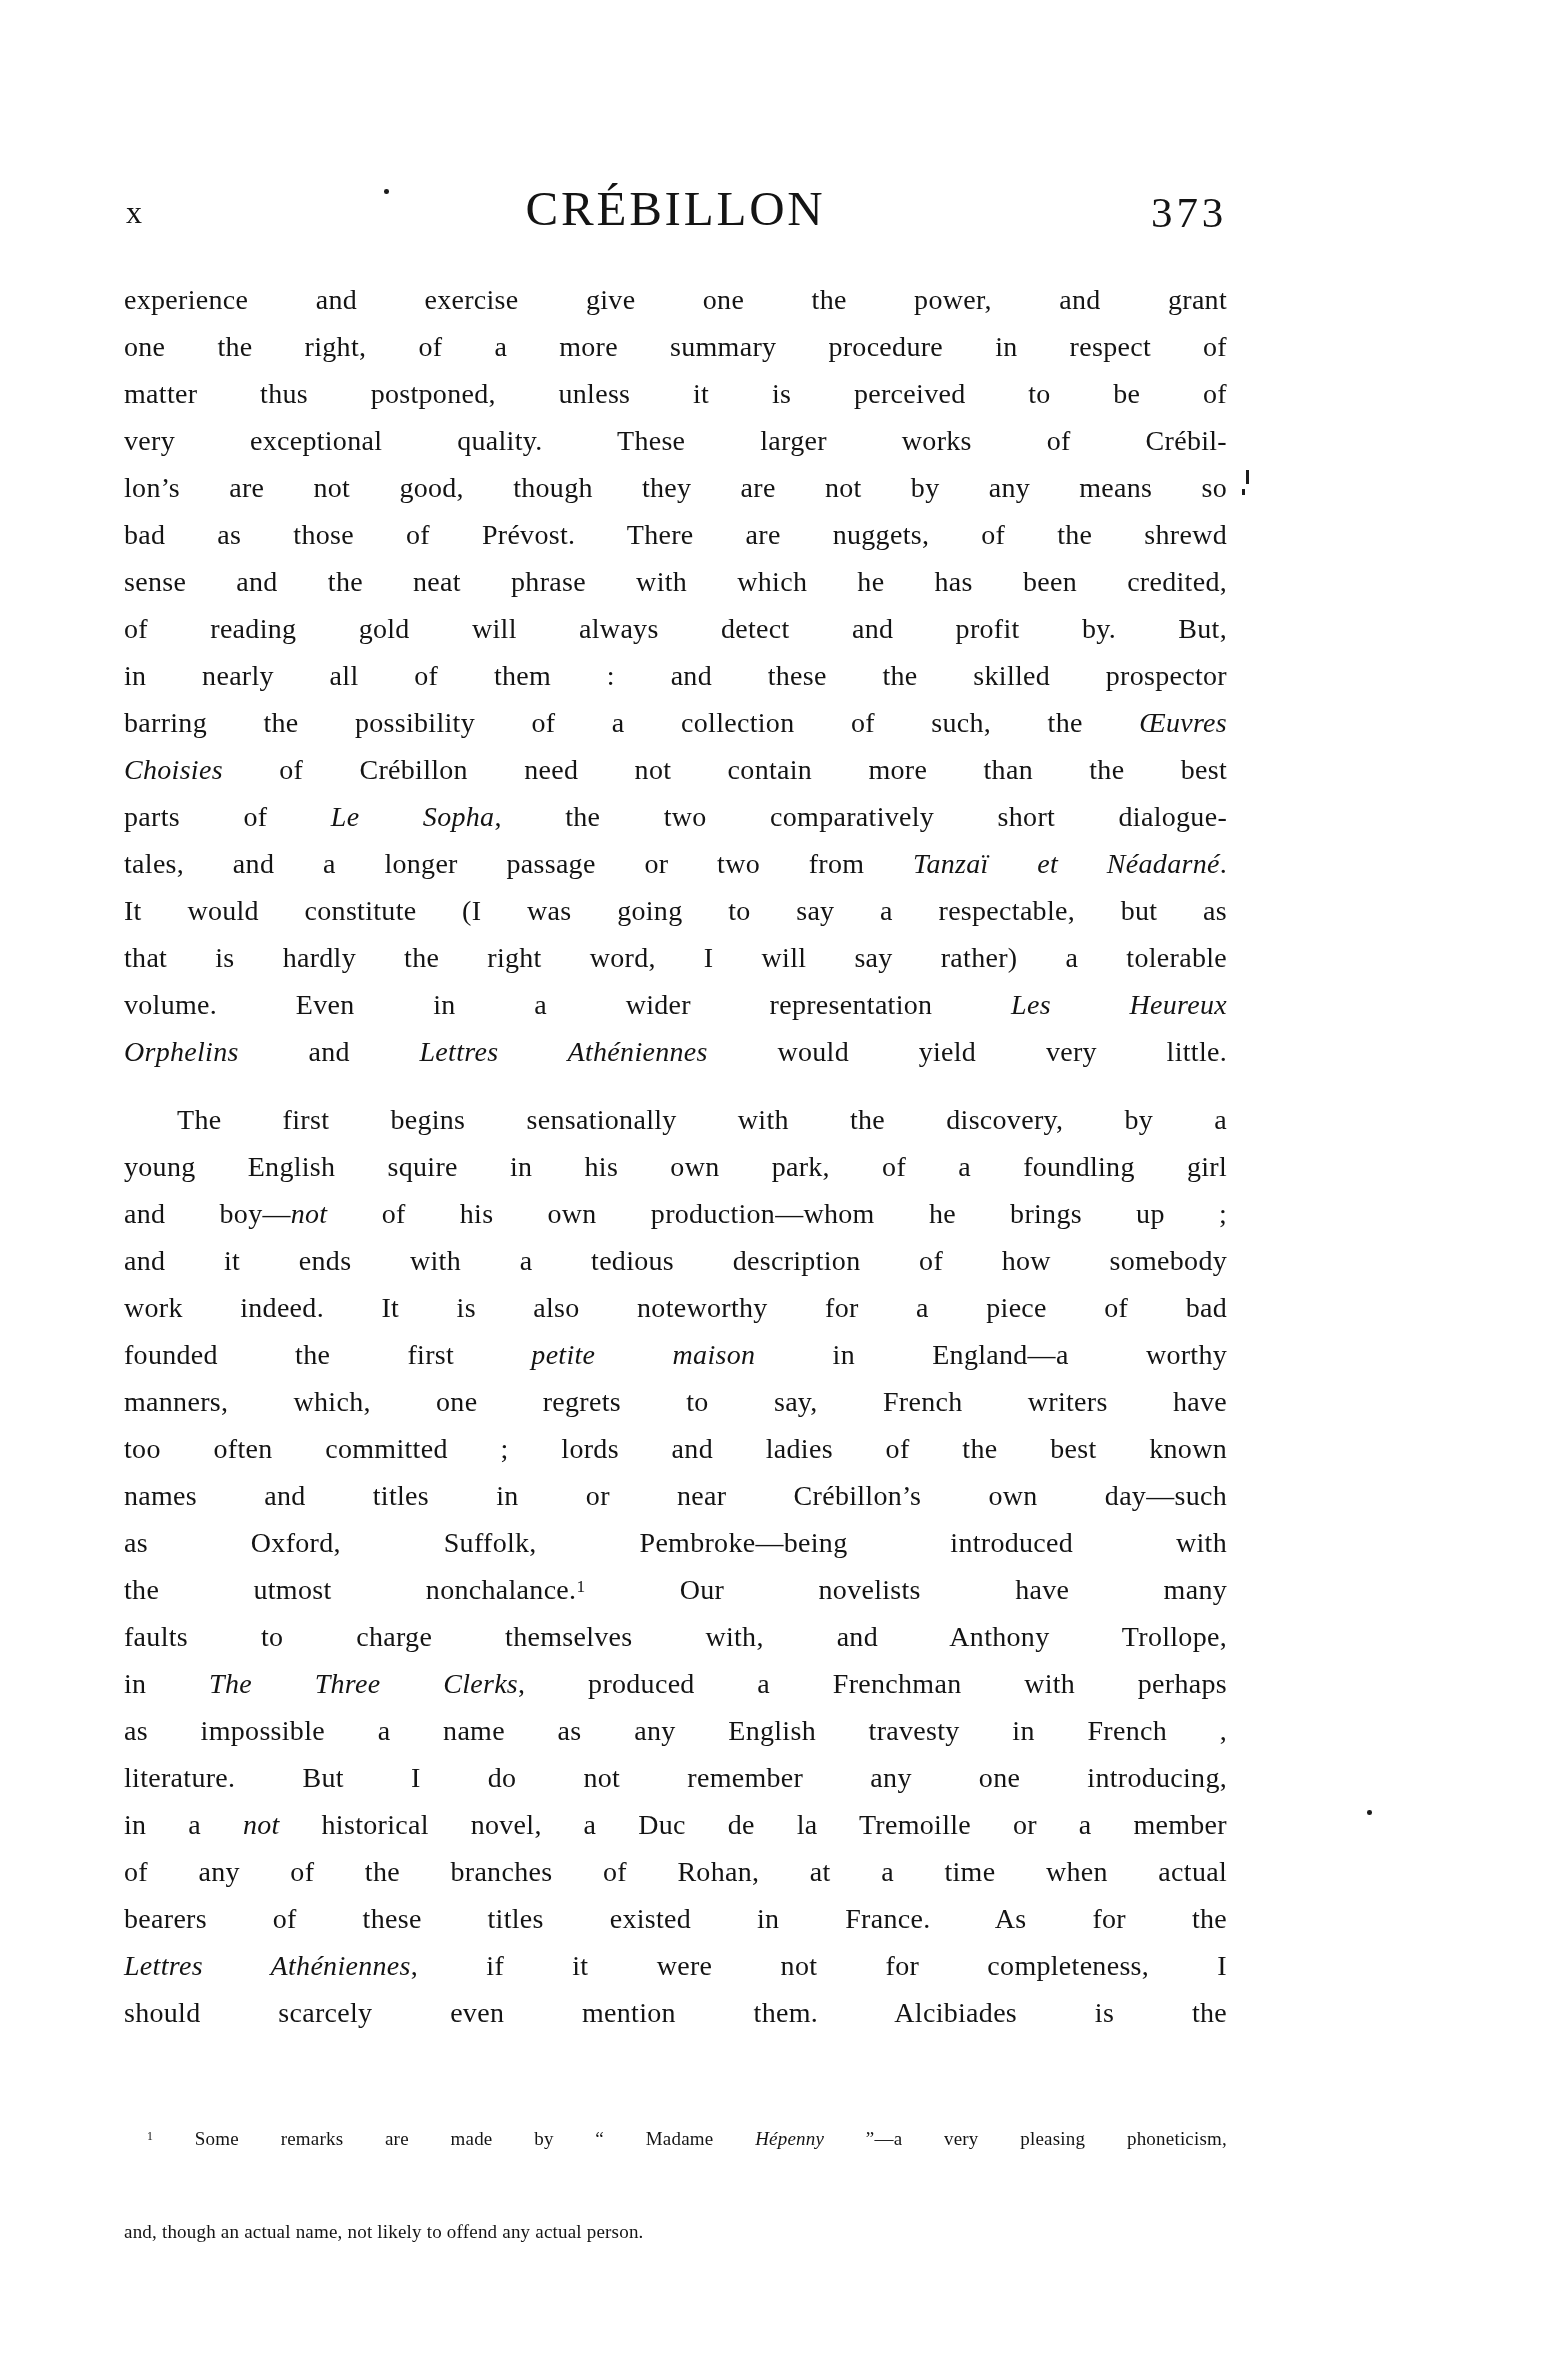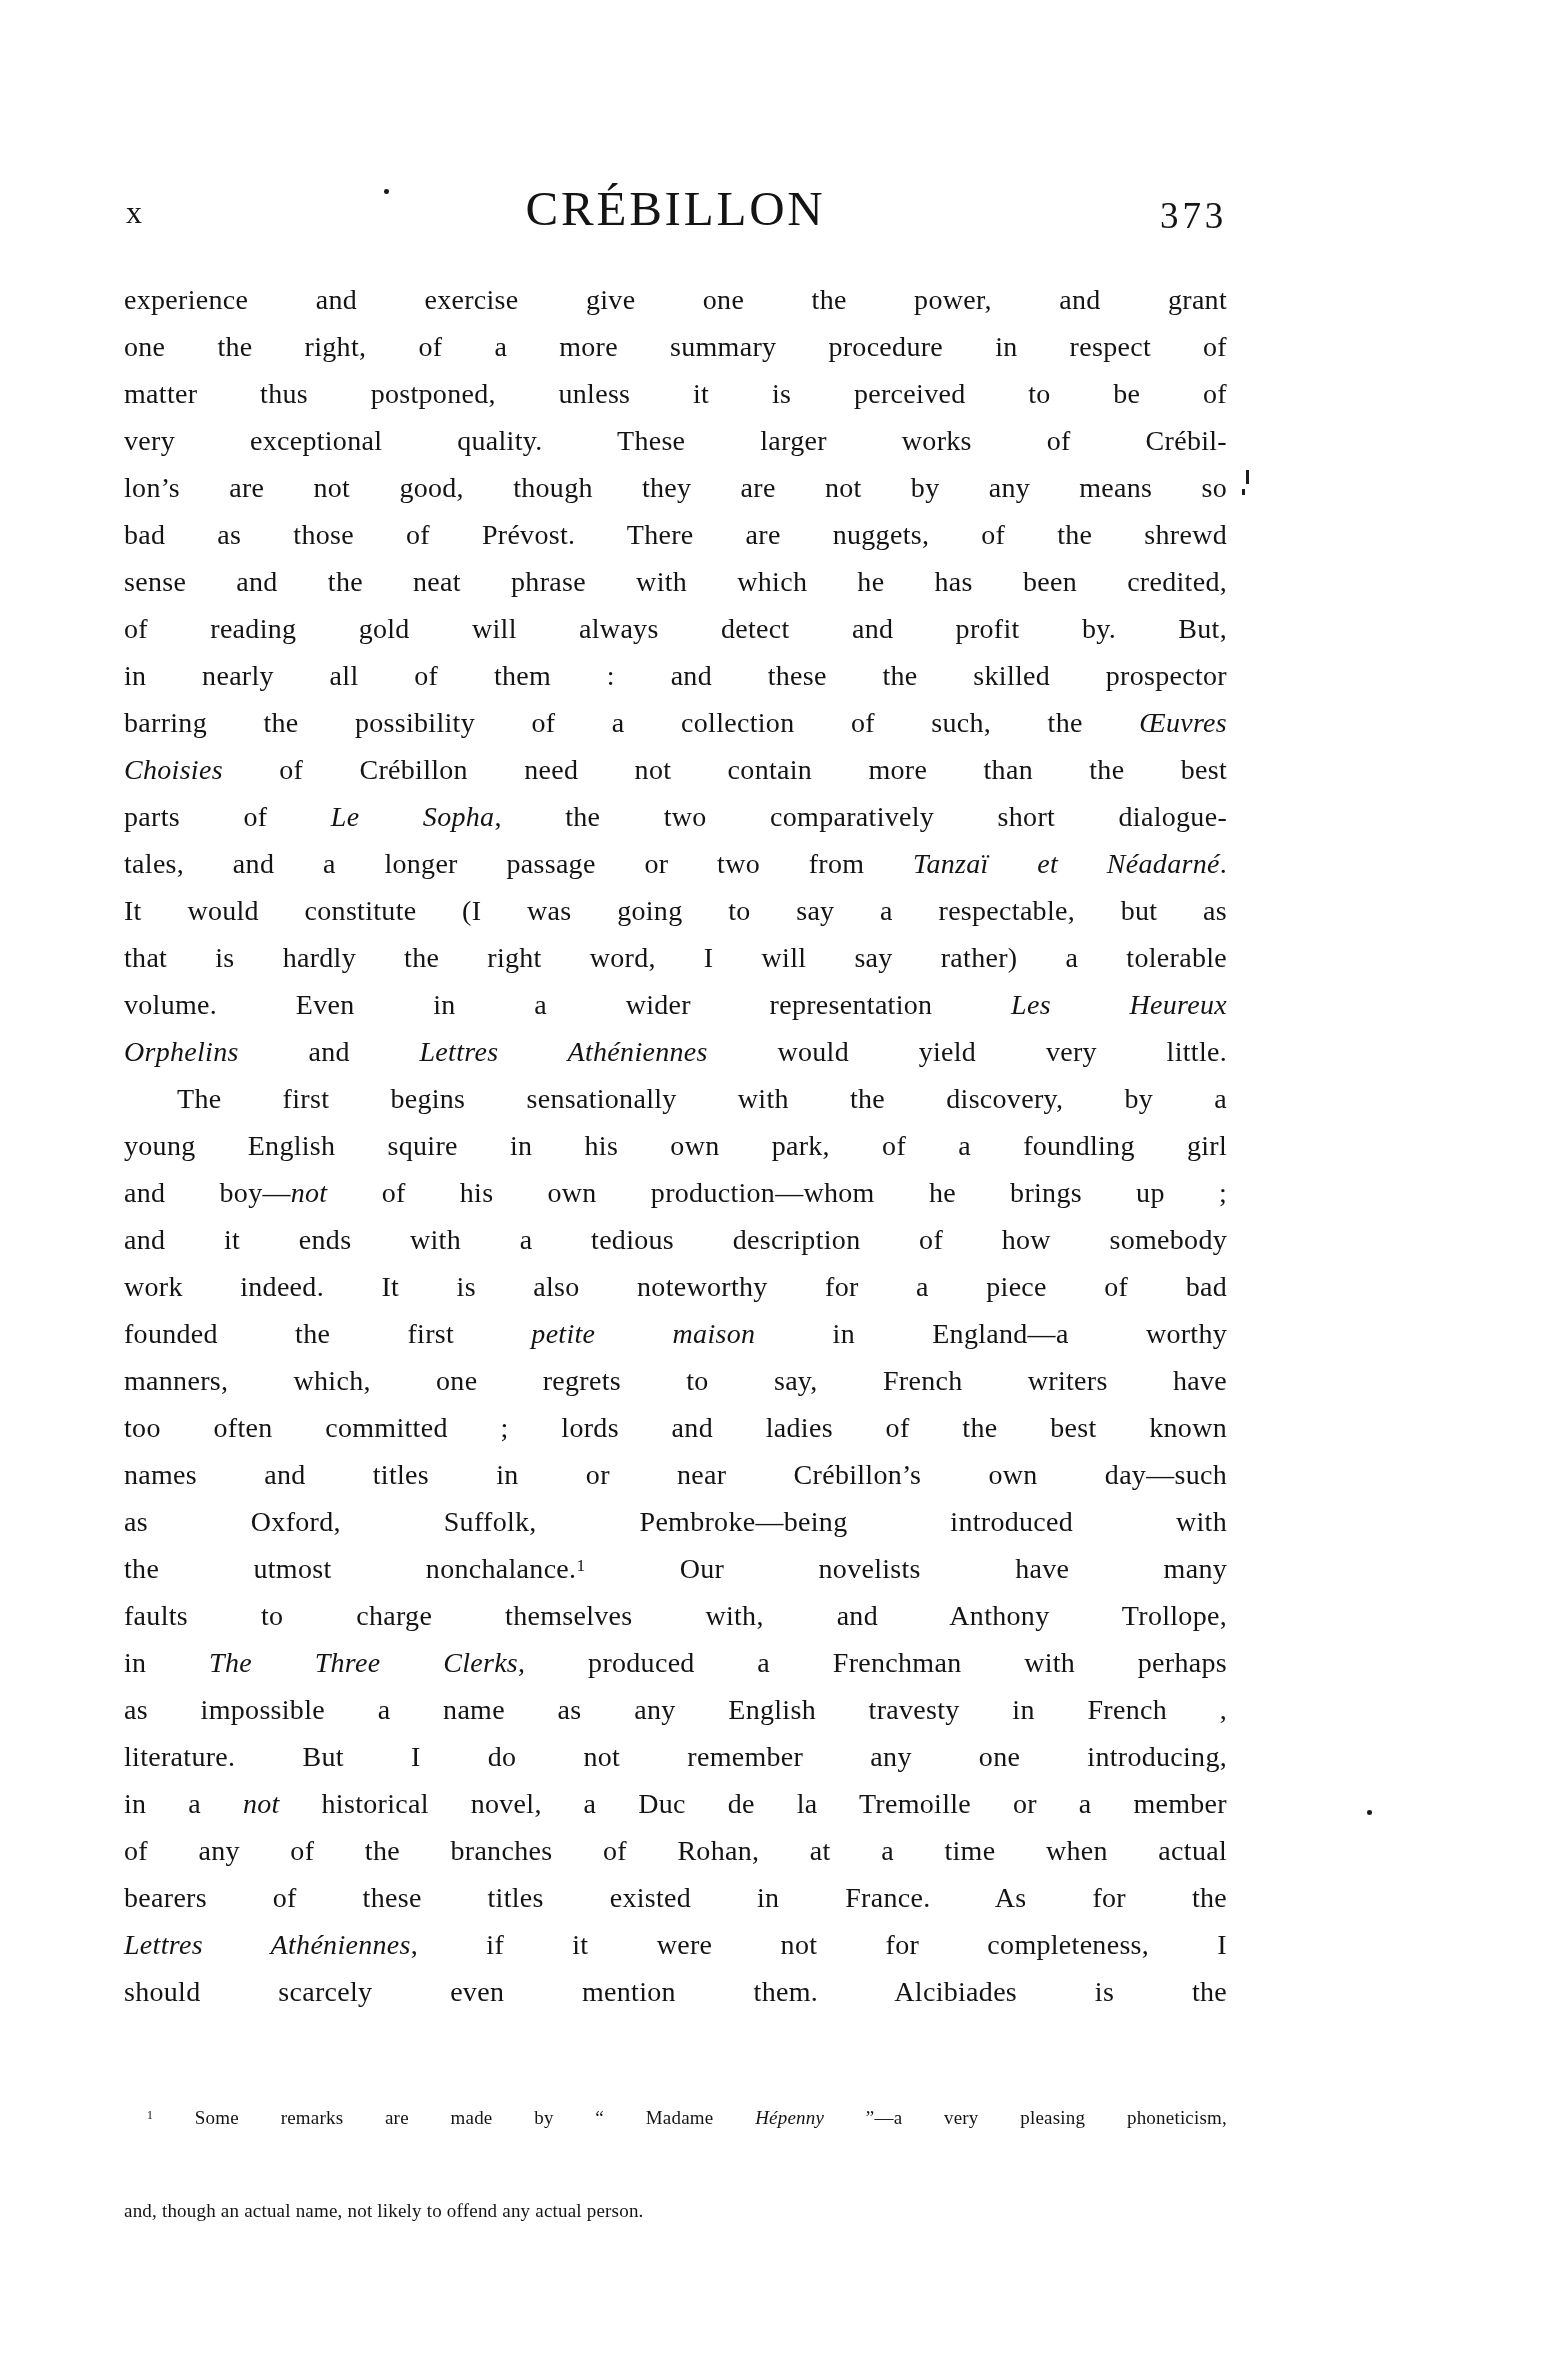--- a/index.html
+++ b/index.html
@@ -12,32 +12,32 @@
     font-family:"Liberation Serif", serif;
     overflow:hidden;
   }
   
   .header { position:absolute; left:124px; top:180px; width:1103px; height:59px; }
   .signature { position:absolute; left:1.9px; bottom:7.6px; font-size:32px; }
   .title {
     position:absolute; left:50%; transform:translateX(-50%); bottom:1.9px;
     font-size:49px; letter-spacing:2.8px; white-space:nowrap;
   }
-  .pageno { position:absolute; right:0; bottom:1.9px; font-size:37px; letter-spacing:3.8px; }
+  .pageno { position:absolute; right:0; bottom:1.9px; font-size:43px; letter-spacing:3.8px; }
   
   .body {
     position:absolute; left:124px; top:276px; width:1103px;
     font-size:28px; line-height:47px; letter-spacing:0.3px;
   }
   .line {
     height:47px;
     text-align:justify;
     text-align-last:justify;
   }
-  .line.indent { text-indent:53px; }
+  .line.indent { text-indent:53px;margin-top:21px; }
   .line.no-justify { text-align:left; text-align-last:left;margin-top:44px; }
   .line em { }
   .line sup { font-size:0.62em; position:relative; top:-0.42em; vertical-align:baseline; line-height:0; }
   
   .footnote {
     position:absolute; left:124px; top:2093px; width:1103px;
     font-size:19px; line-height:49px; letter-spacing:0.2px;
   }
   .footnote .line { height:49px; }
   .footnote .line.indent { text-indent:23px; }

